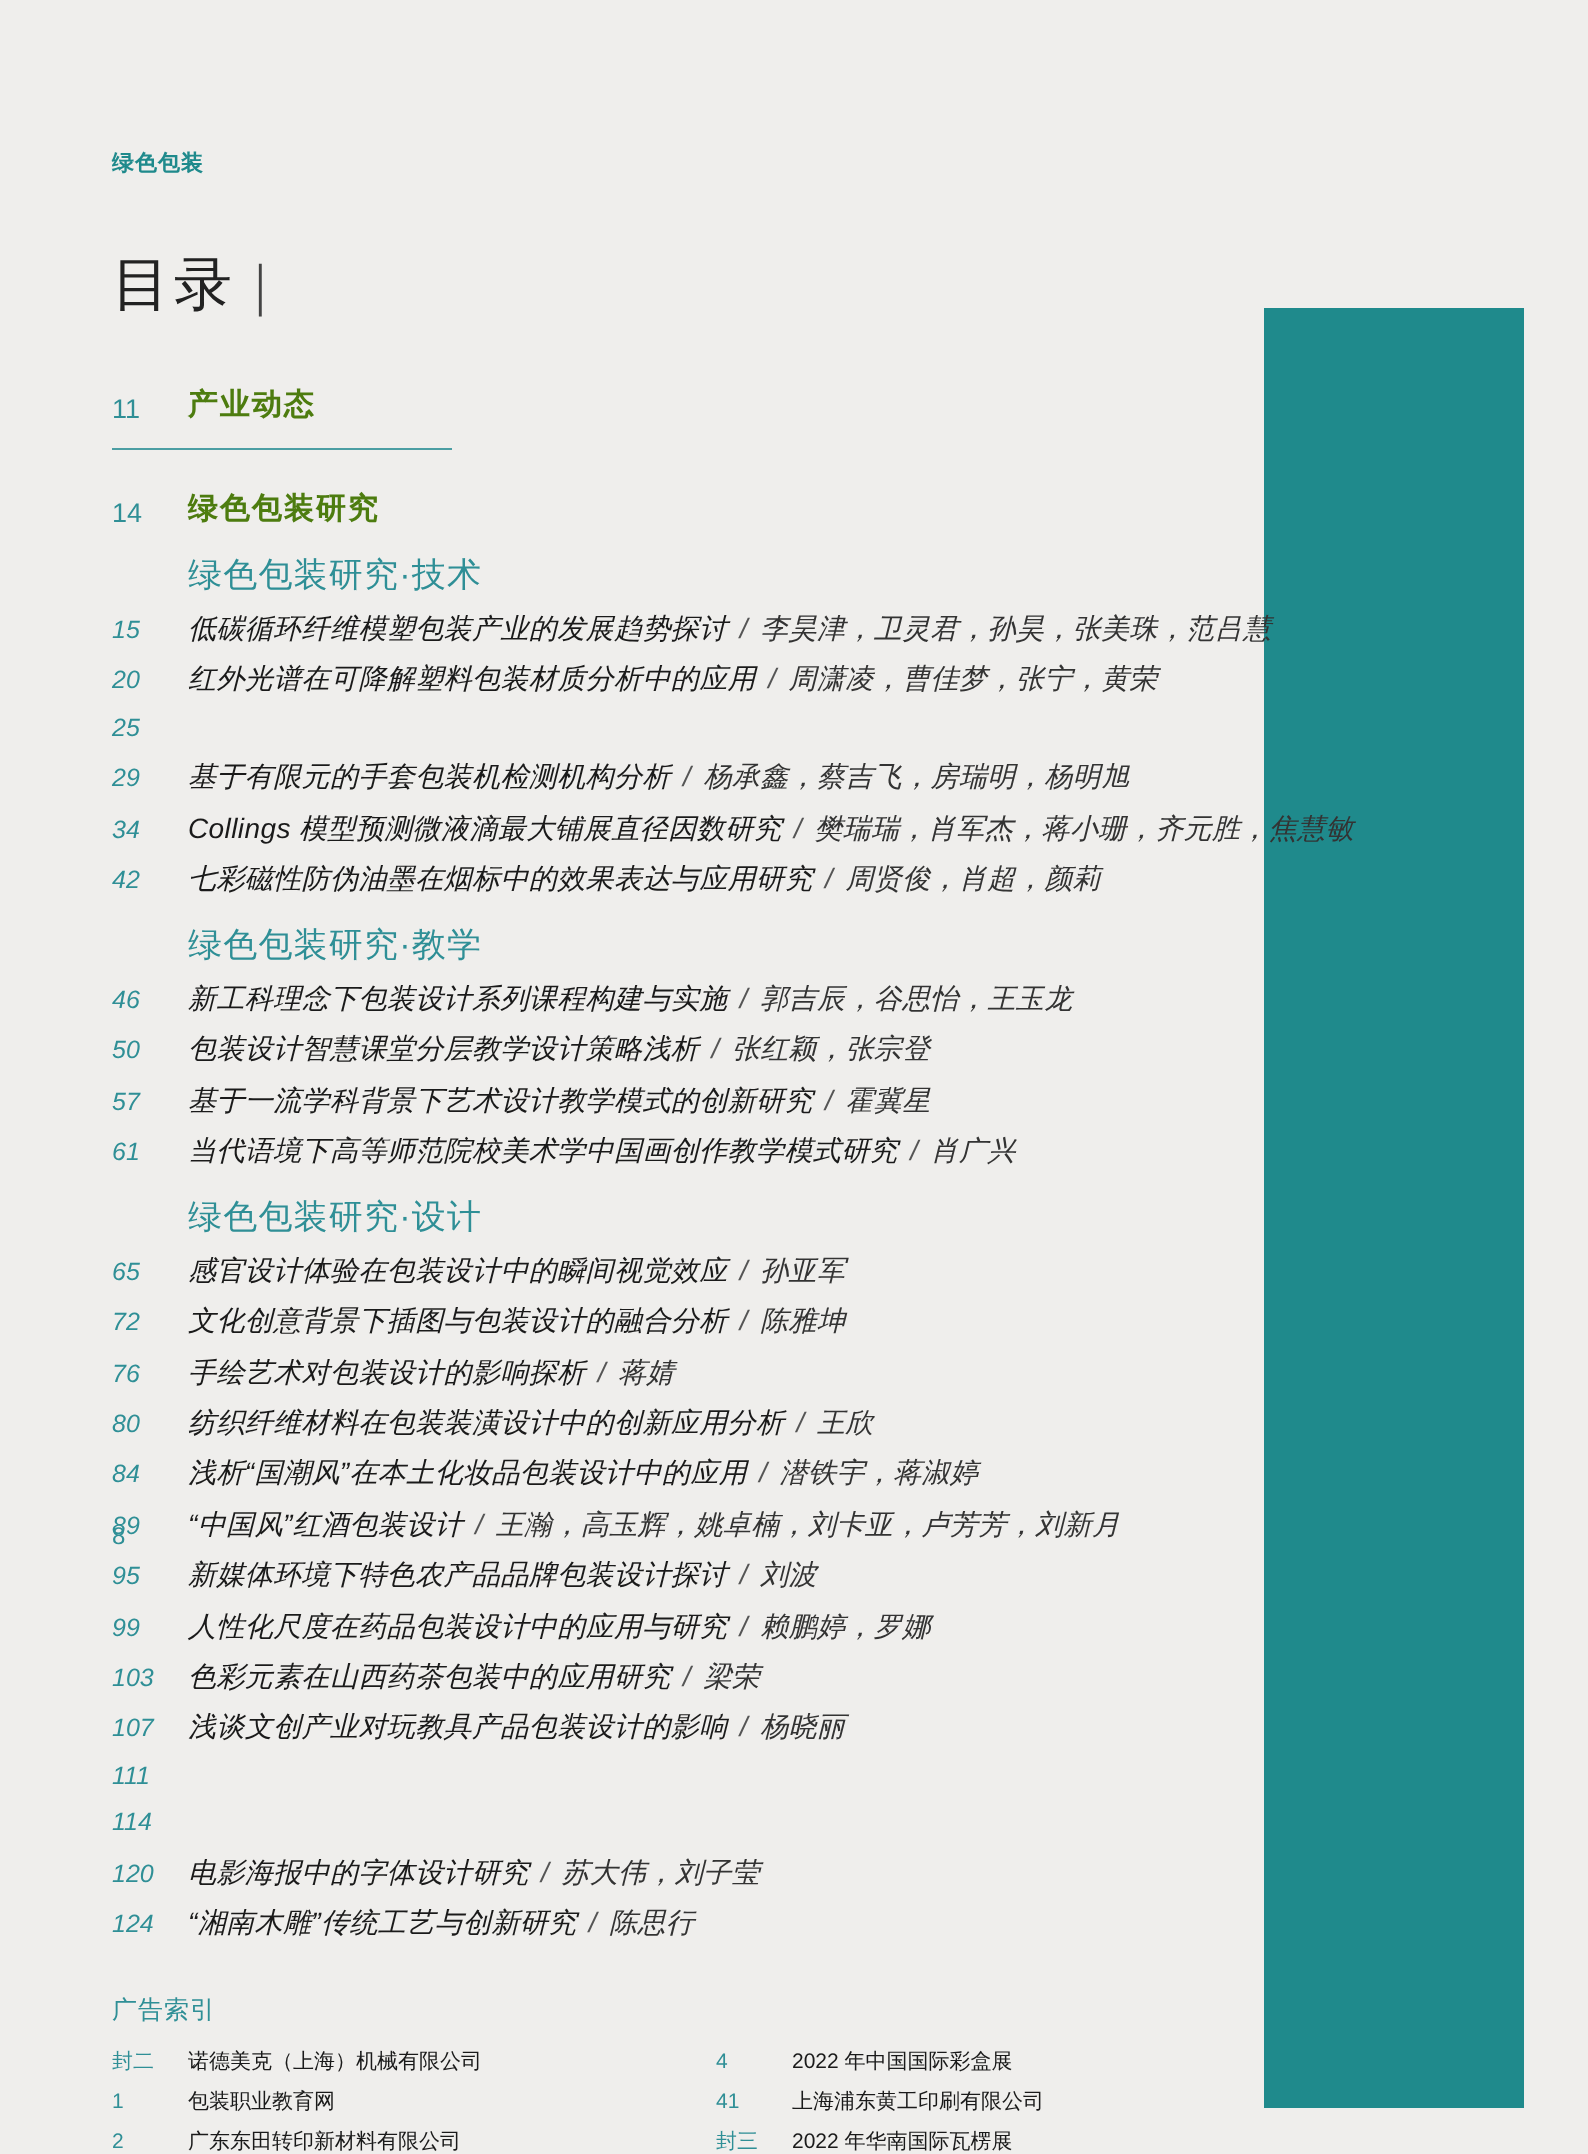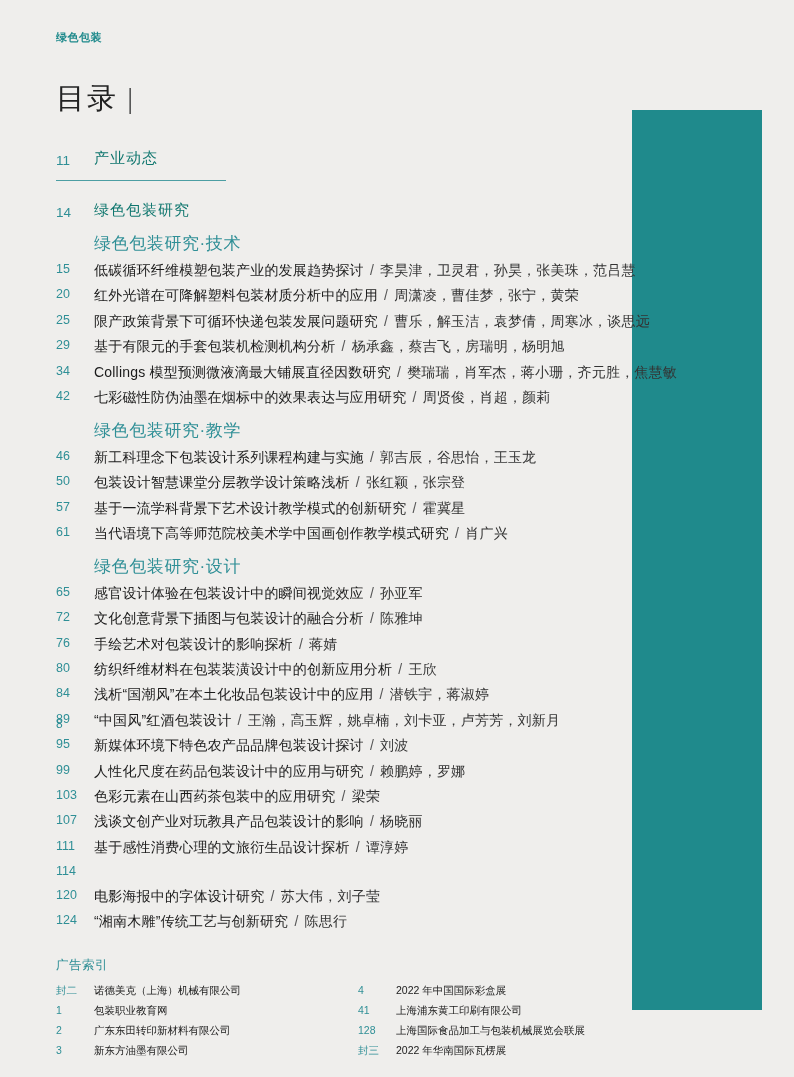--- a/index.html
+++ b/index.html
@@ -12,20 +12,21 @@
     background: #efeeec;
     font-family: "Liberation Sans", "DejaVu Sans", sans-serif;
     position: relative;
     overflow: hidden;
   }
   .page {
     position: relative;
     width: 794px;
     height: 763px;
     box-sizing: border-box;
+    margin-top: 44px;
   }
   
   .side-block {
     position: absolute;
     right: 32px;
     top: 110px;
     width: 130px;
     height: 900px;
     background: #1f8a8c;
     z-index: 0;
@@ -62,42 +63,44 @@
     display: flex;
     align-items: flex-end;
     margin-bottom: 6px;
   }
   .section-head .pg {
     width: 38px;
     color: #2f8f96;
     font-size: 13.5px;
   }
   .section-head .nm {
-    color: #0f766e;
+    color: #4d7c0f;
     font-size: 15px;
     letter-spacing: 1px;
+    font-weight: bold;
   }
   .rule {
     width: 170px;
     height: 1px;
     background: #2f8f96;
     margin: 12px 0 20px 0;
     opacity: 0.85;
   }
   .subhead {
     margin: 12px 0 6px 38px;
     color: #2f8f96;
     font-size: 17px;
     letter-spacing: 0.6px;
   }
   .entry {
     display: flex;
-    align-items: flex-start;
+    align-items: flex-end;
     margin: 0 0 6.5px 0;
     line-height: 1.35;
+    font-style: italic;
   }
   .entry .pg {
     width: 38px;
     flex: 0 0 38px;
     color: #2f8f96;
     font-size: 12.5px;
   }
   .entry .tx {
     color: #1a1a1a;
     font-size: 14px;
@@ -187,21 +190,20 @@
       <div class="entry">
         <span class="pg">15</span>
         <span class="tx"><span>低碳循环纤维模塑包装产业的发展趋势探讨</span><span class="sep"> / </span><span class="auth">李昊津，卫灵君，孙昊，张美珠，范吕慧</span></span>
       </div>
       <div class="entry">
         <span class="pg">20</span>
         <span class="tx"><span>红外光谱在可降解塑料包装材质分析中的应用</span><span class="sep"> / </span><span class="auth">周潇凌，曹佳梦，张宁，黄荣</span></span>
       </div>
       <div class="entry">
         <span class="pg">25</span>
-        <span class="tx"><span>限产政策背景下可循环快递包装发展问题研究</span><span class="sep"> / </span><span class="auth">曹乐，解玉洁，袁梦倩，周寒冰，谈思远</span></span>
       </div>
       <div class="entry">
         <span class="pg">29</span>
         <span class="tx"><span>基于有限元的手套包装机检测机构分析</span><span class="sep"> / </span><span class="auth">杨承鑫，蔡吉飞，房瑞明，杨明旭</span></span>
       </div>
       <div class="entry">
         <span class="pg">34</span>
         <span class="tx"><span>Collings 模型预测微液滴最大铺展直径因数研究</span><span class="sep"> / </span><span class="auth">樊瑞瑞，肖军杰，蒋小珊，齐元胜，焦慧敏</span></span>
       </div>
       <div class="entry">
@@ -265,21 +267,20 @@
       <div class="entry">
         <span class="pg">103</span>
         <span class="tx"><span>色彩元素在山西药茶包装中的应用研究</span><span class="sep"> / </span><span class="auth">梁荣</span></span>
       </div>
       <div class="entry">
         <span class="pg">107</span>
         <span class="tx"><span>浅谈文创产业对玩教具产品包装设计的影响</span><span class="sep"> / </span><span class="auth">杨晓丽</span></span>
       </div>
       <div class="entry">
         <span class="pg">111</span>
-        <span class="tx"><span>基于感性消费心理的文旅衍生品设计探析</span><span class="sep"> / </span><span class="auth">谭淳婷</span></span>
       </div>
       <div class="entry">
         <span class="pg">114</span>
       </div>
       <div class="entry">
         <span class="pg">120</span>
         <span class="tx"><span>电影海报中的字体设计研究</span><span class="sep"> / </span><span class="auth">苏大伟，刘子莹</span></span>
       </div>
       <div class="entry">
         <span class="pg">124</span>
@@ -311,24 +312,20 @@
         <div class="ads-col">
           <div class="ads-row">
             <span class="pg">4</span>
             <span class="tx">2022 年中国国际彩盒展</span>
           </div>
           <div class="ads-row">
             <span class="pg">41</span>
             <span class="tx">上海浦东黄工印刷有限公司</span>
           </div>
           <div class="ads-row">
-            <span class="pg">128</span>
-            <span class="tx">上海国际食品加工与包装机械展览会联展</span>
-          </div>
-          <div class="ads-row">
             <span class="pg">封三</span>
             <span class="tx">2022 年华南国际瓦楞展</span>
           </div>
         </div>
       </div>
     </div>
 
   </div>
 
   <div class="folio">8</div>

